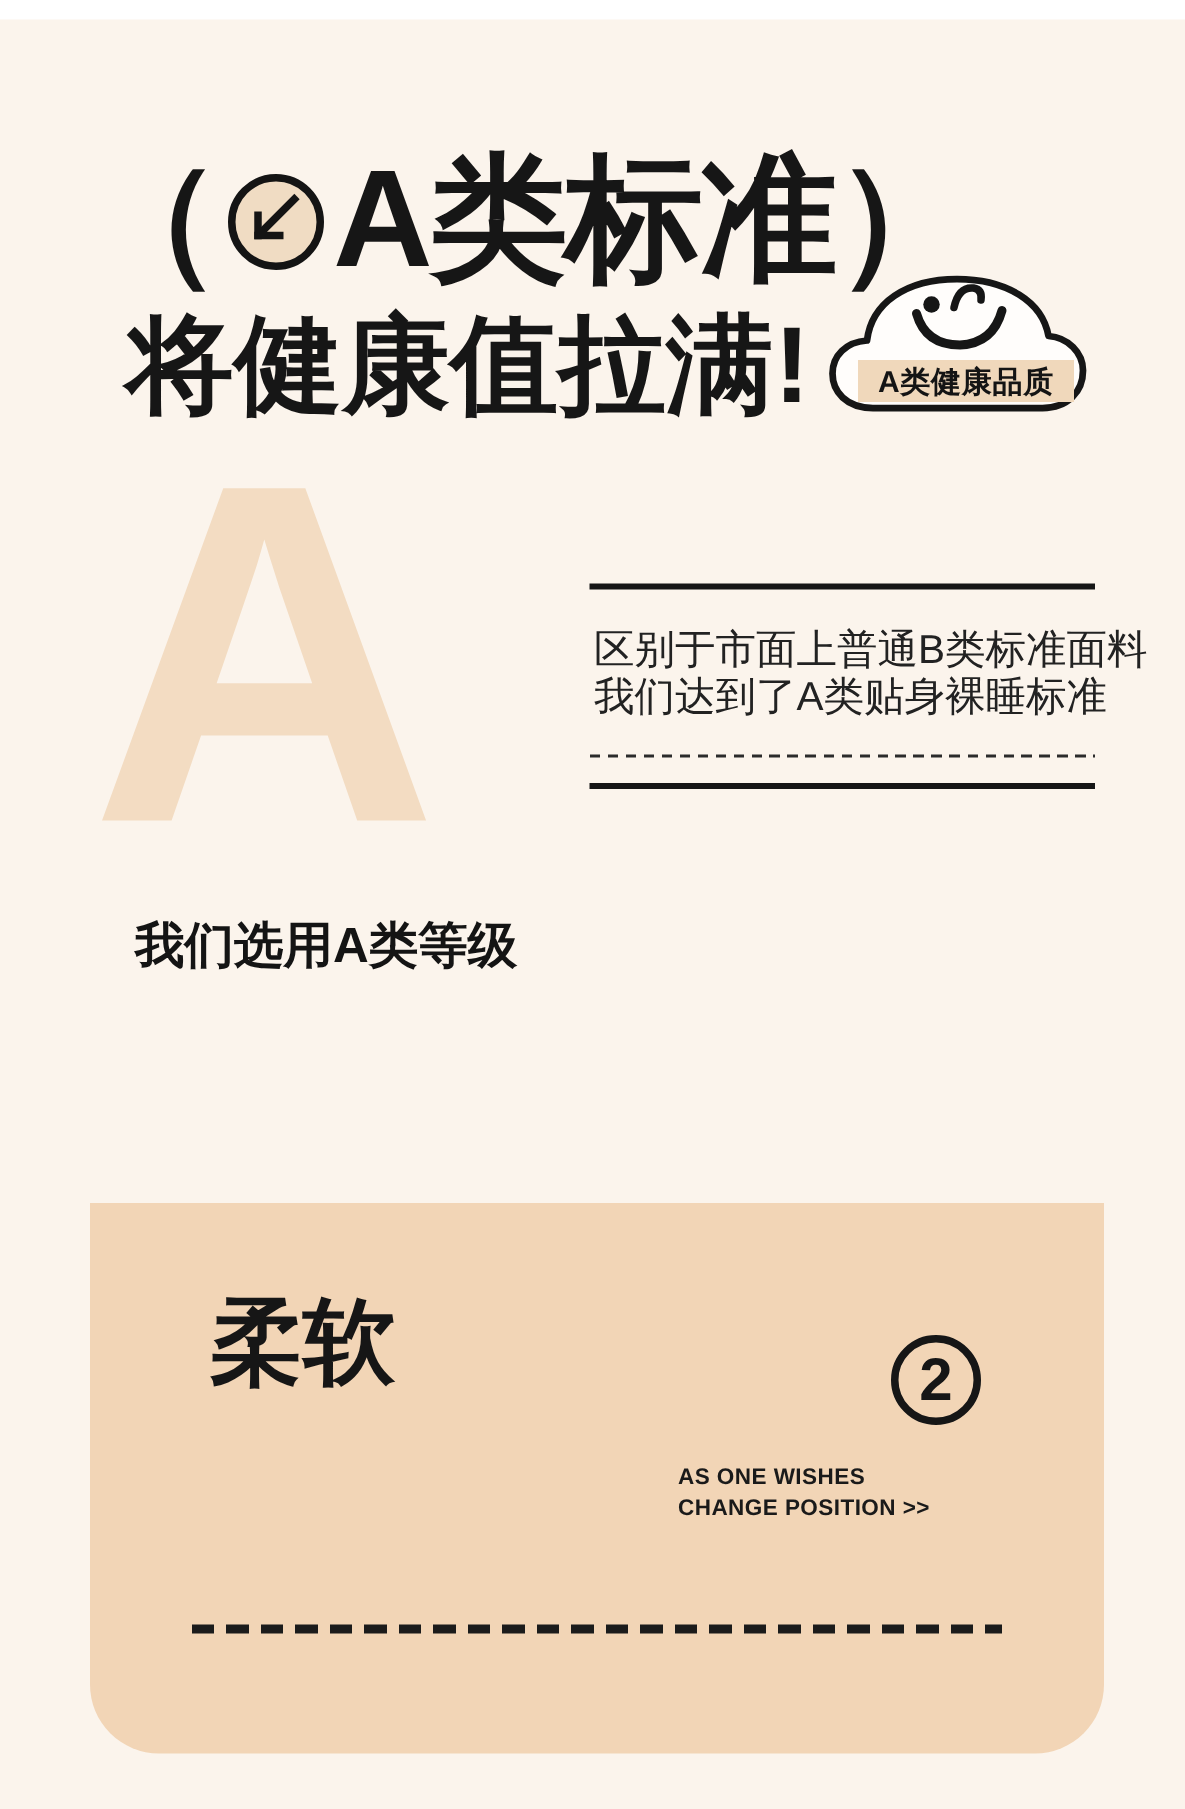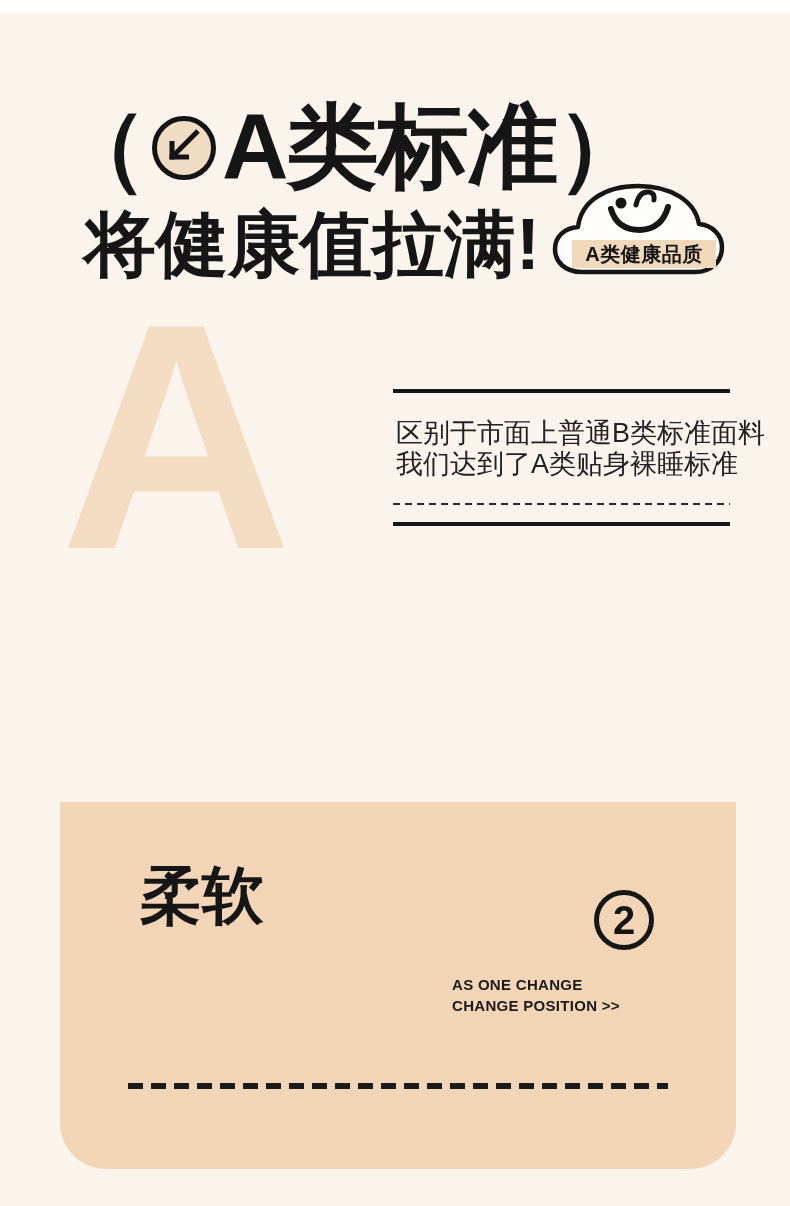--- a/index.html
+++ b/index.html
@@ -114,37 +114,38 @@
     <svg width="178" height="116" viewBox="0 0 178 116">
       <path d="M 32,98 C 14,98 5,87 5,75 C 5,63 14,54 28,53 C 31,28 54,12 88,12 C 121,12 145,27 149,50 C 162,51 172,61 172,73 C 172,87 162,98 145,98 Z" fill="#fffdfb" stroke="#161616" stroke-width="4.5" stroke-linejoin="round"></path>
       <circle cx="71" cy="29" r="5.5" fill="#161616"></circle>
       <path d="M 86,31 Q 89,17 99,18 Q 105,19 104,26" fill="none" stroke="#161616" stroke-width="5" stroke-linecap="round"></path>
       <path d="M 61,35 Q 67,56 90,56 Q 112,55 118,33" fill="none" stroke="#161616" stroke-width="6" stroke-linecap="round"></path>
     </svg>
     <div class="cloud-label">A类健康品质</div>
   </div>
 
   <div class="big-a">A</div>
+  <div class="grade-caption">我们选用A类等级</div>
 
   <div class="comparison">
     <div class="rule"></div>
     <div class="intro">
       <div>区别于市面上普通B类标准面料</div>
       <div>我们达到了A类贴身裸睡标准</div>
     </div>
     <div class="dash-divider"></div>
     <div class="rule bottom"></div>
   </div>
 
   <div class="card">
     <div class="card-title">
       <div>柔软</div>
     </div>
     <div class="num-badge">
       <span>2</span>
     </div>
     <div class="tagline">
-      <div>AS ONE CHANGE</div>
+      <div>AS ONE WISHES</div>
       <div>CHANGE POSITION &gt;&gt;</div>
     </div>
     <div class="card-dash"></div>
   </div>
 </div>
 
 </body></html>

